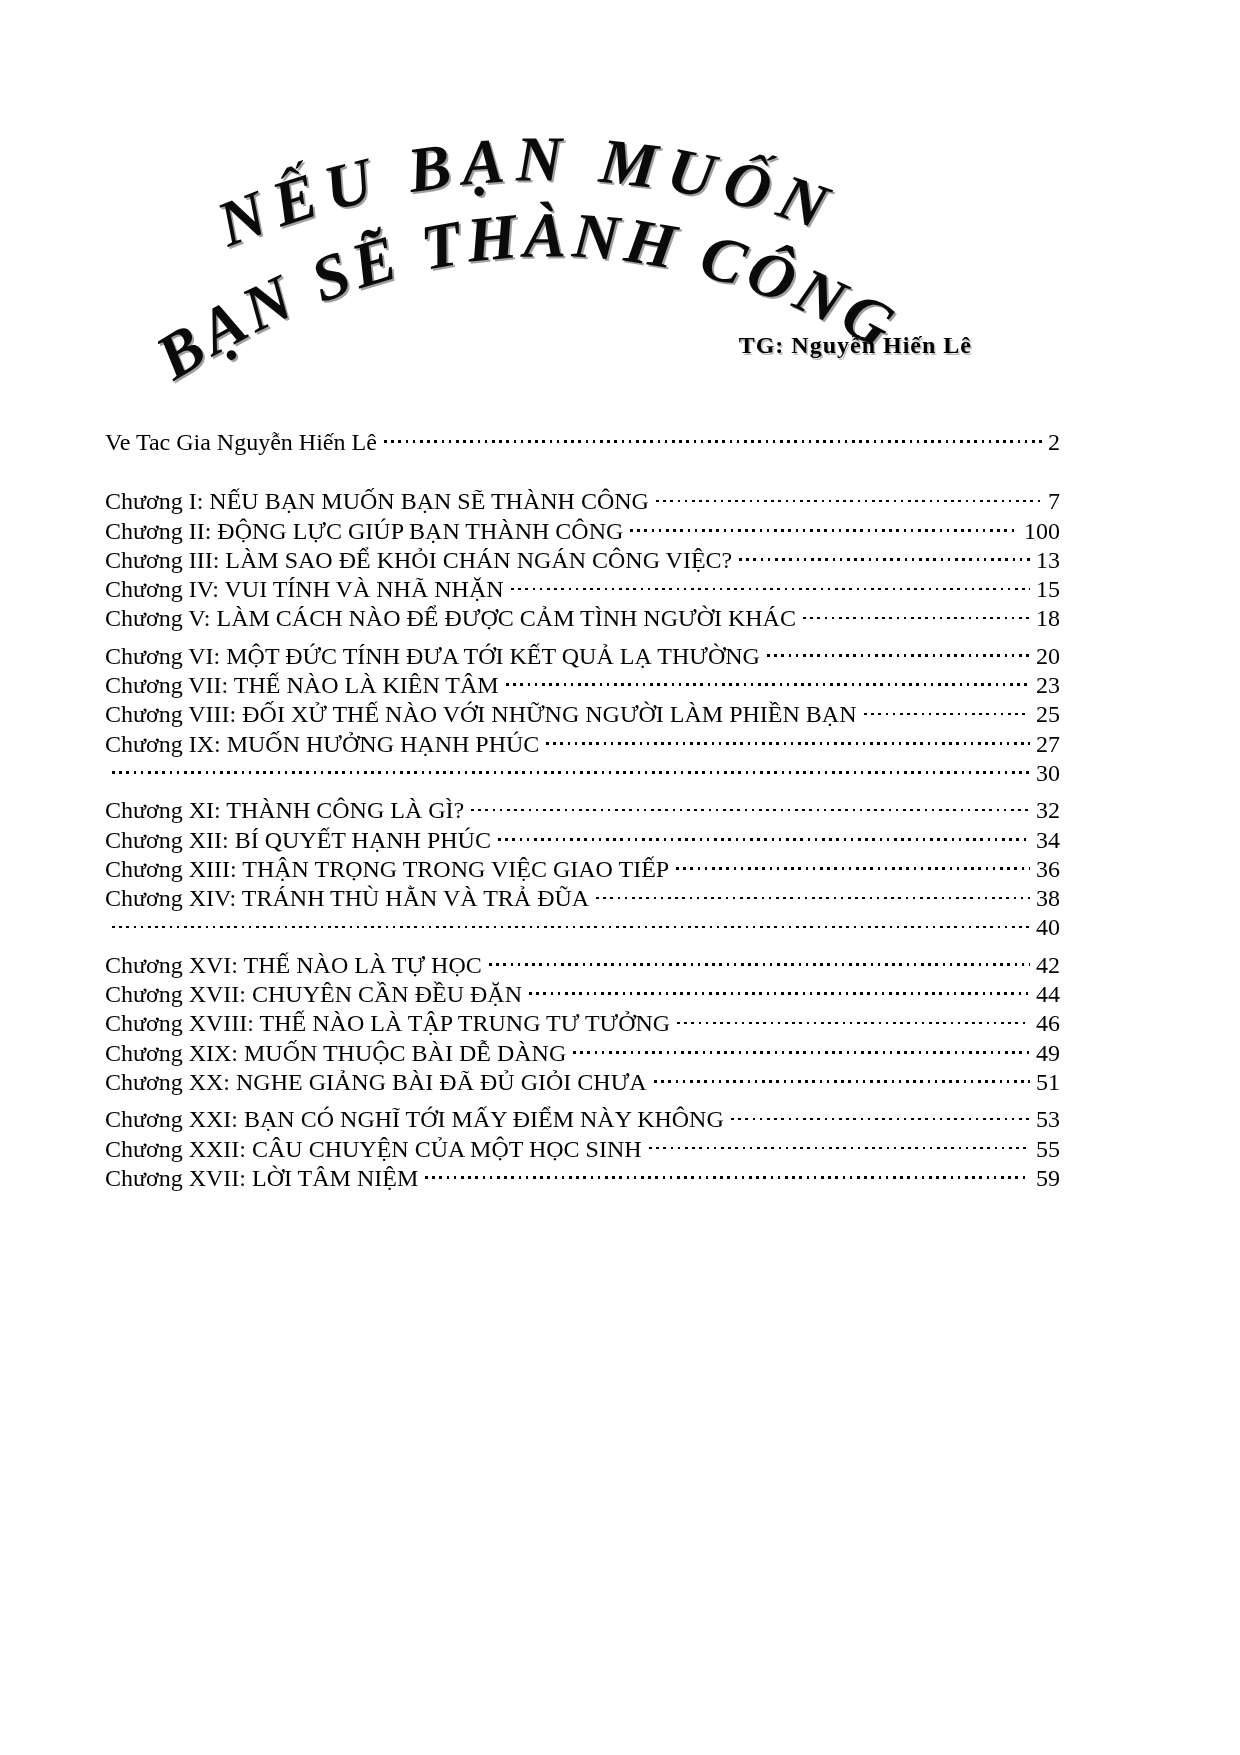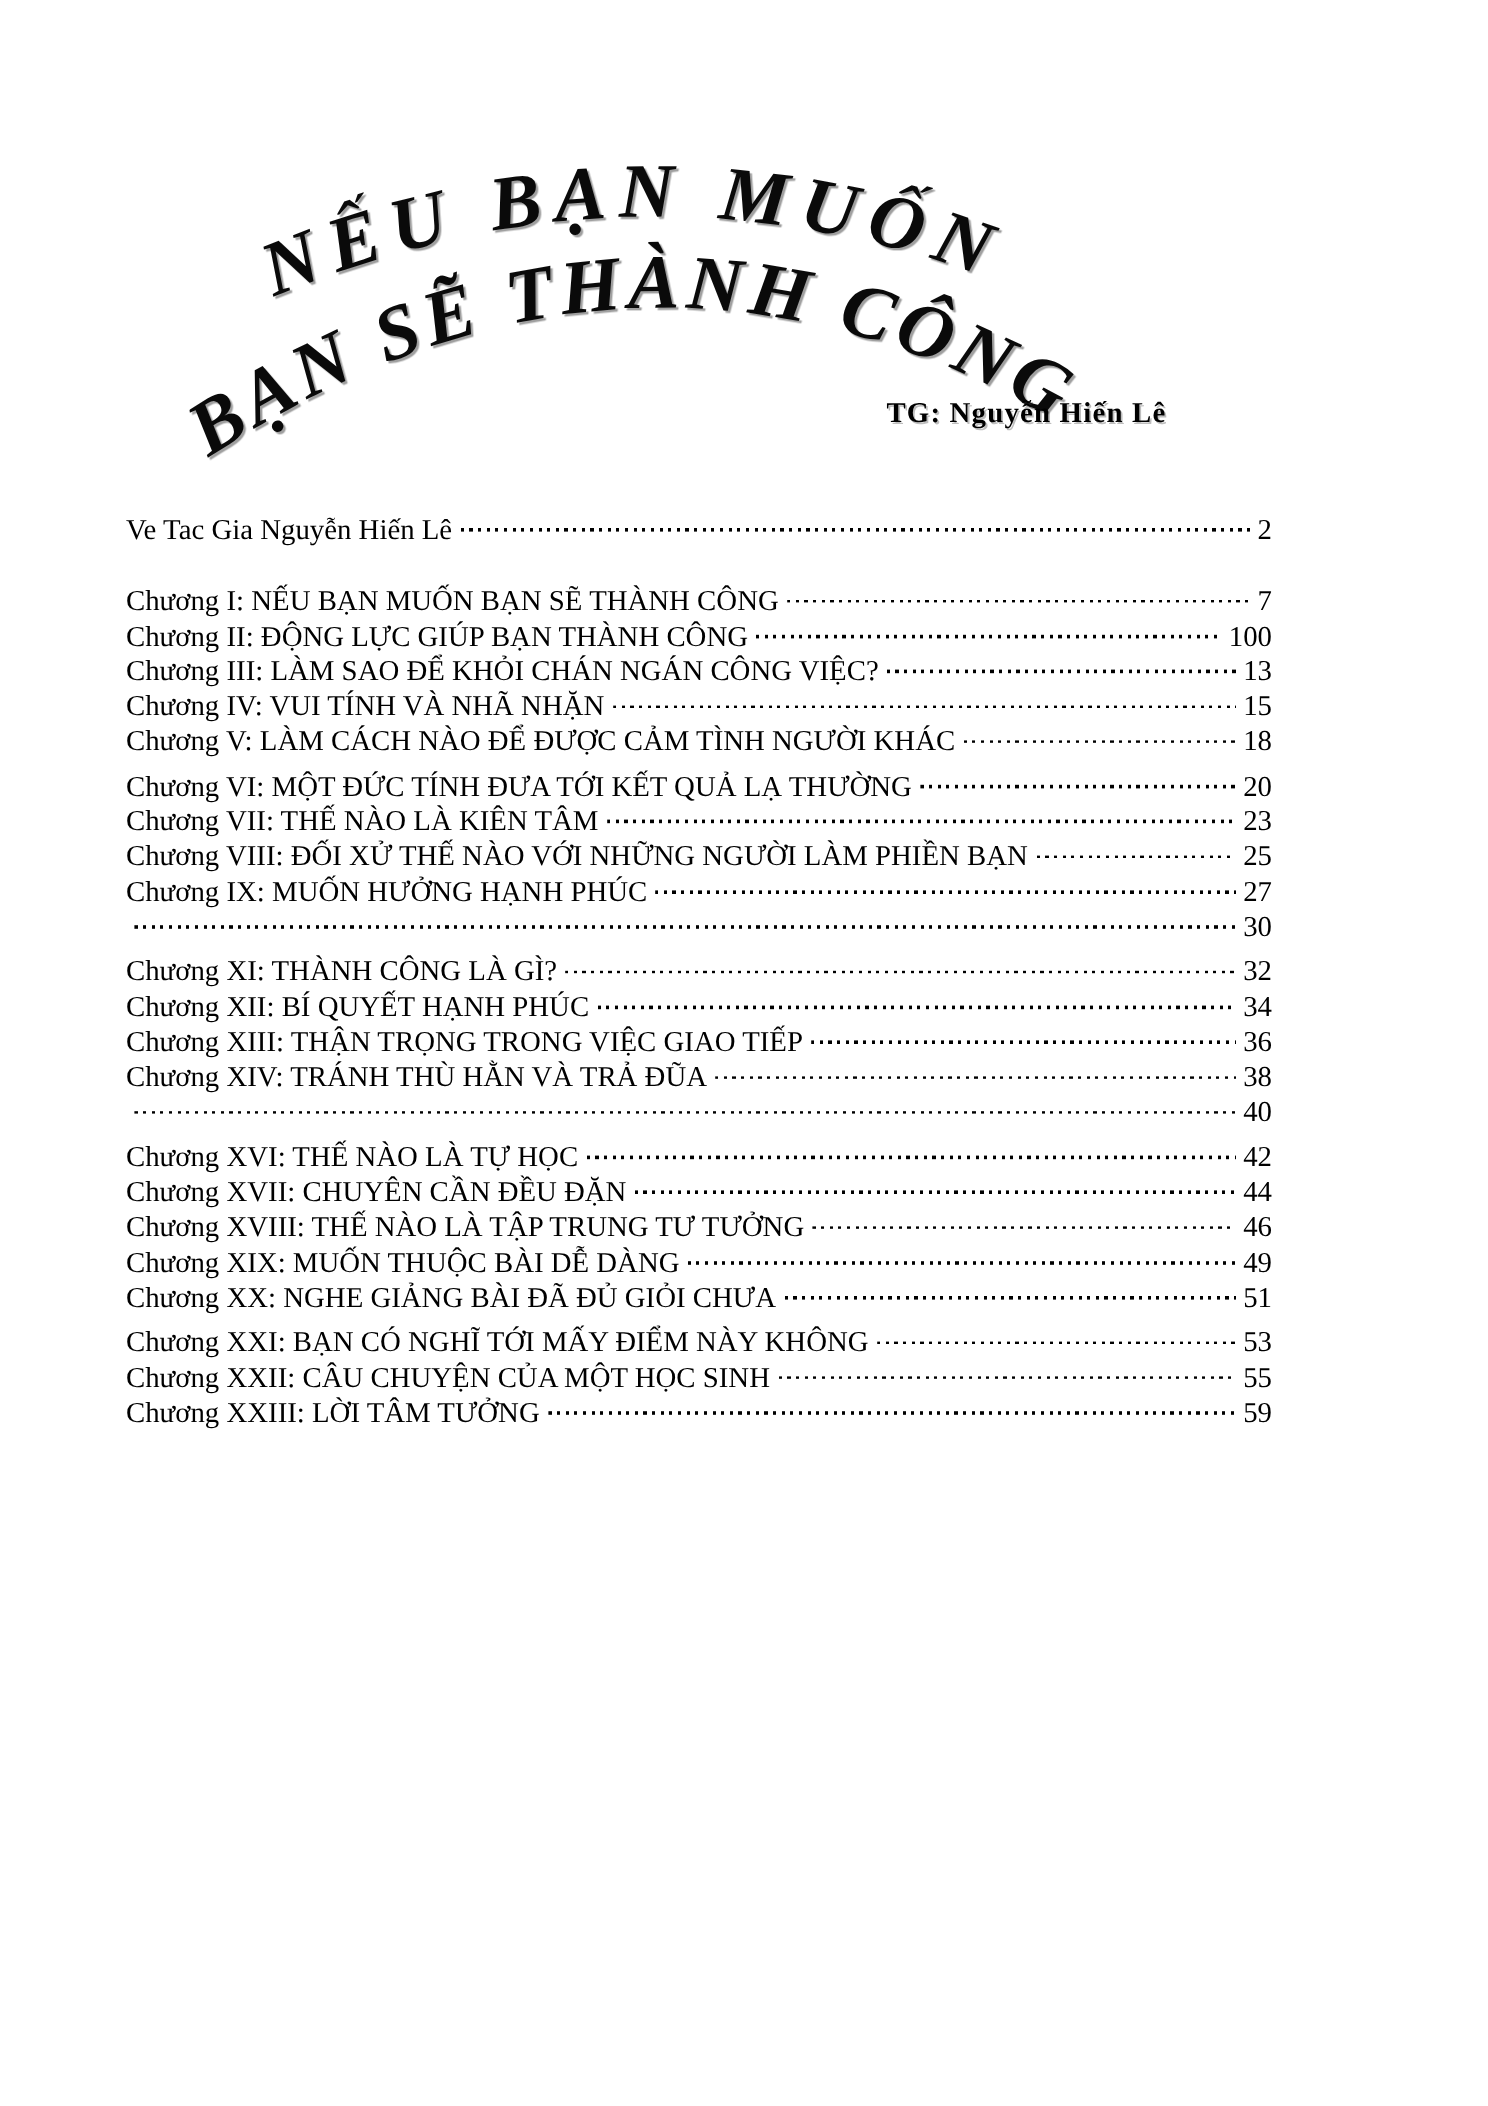--- a/index.html
+++ b/index.html
@@ -177,19 +177,19 @@
       <span class="toc-label">Chương XXI: BẠN CÓ NGHĨ TỚI MẤY ĐIỂM NÀY KHÔNG</span>
       <span class="toc-dots"></span>
       <span class="toc-page">53</span>
     </div>
       <div class="toc-row">
       <span class="toc-label">Chương XXII: CÂU CHUYỆN CỦA MỘT HỌC SINH</span>
       <span class="toc-dots"></span>
       <span class="toc-page">55</span>
     </div>
       <div class="toc-row">
-      <span class="toc-label">Chương XXIII: LỜI TÂM TƯỞNG</span>
+      <span class="toc-label">Chương XVII: LỜI TÂM NIỆM</span>
       <span class="toc-dots"></span>
       <span class="toc-page">59</span>
     </div>
     </div>
 
 </div>
 
 </body></html>

